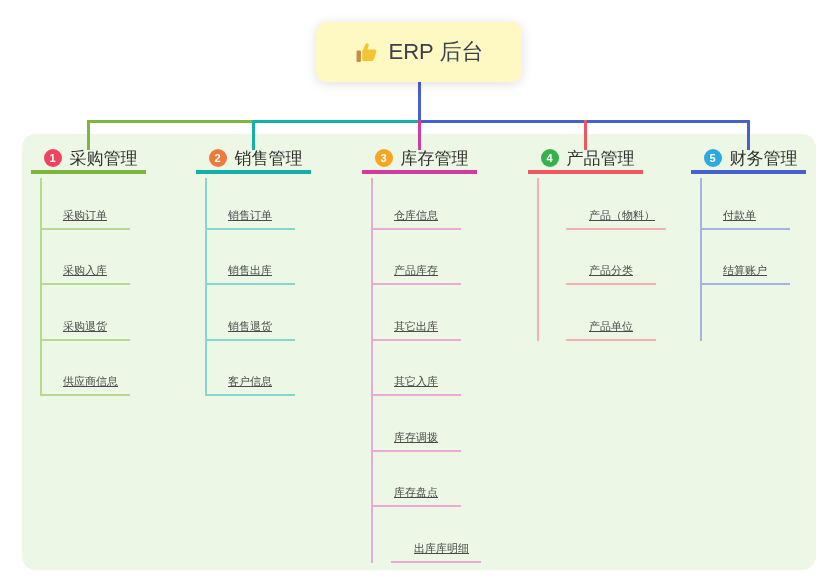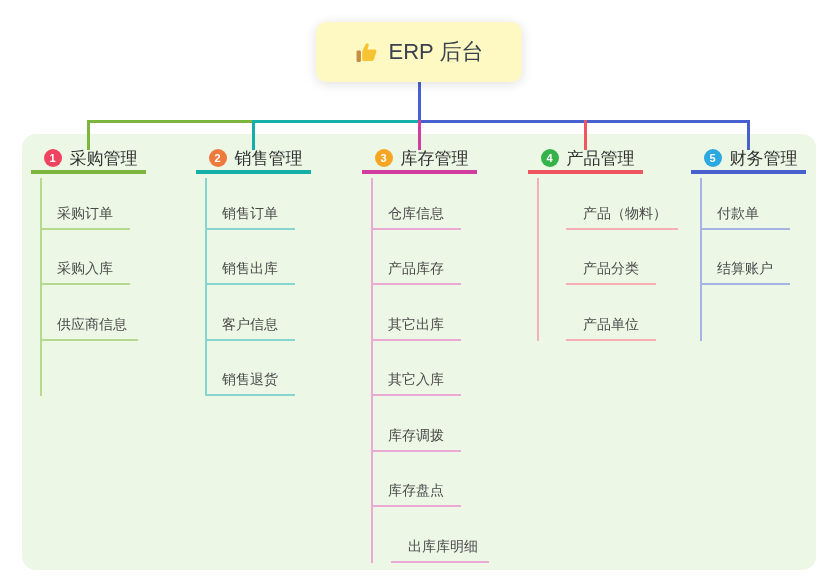--- a/index.html
+++ b/index.html
@@ -31,22 +31,22 @@
     width:18px;height:18px;border-radius:50%;flex:0 0 18px;
     color:#fff;font-size:11px;font-weight:bold;
     display:flex;align-items:center;justify-content:center;
   }
   .trunk{position:absolute;width:2px;z-index:1;}
   .child-col{position:absolute;z-index:2;}
   .child-item{
     height:55.5px;display:flex;align-items:flex-end;
     box-sizing:border-box;border-bottom:2px solid;
     width:fit-content;min-width:90px;
-    padding:0 11px 5px 17px;
-    font-size:14px;color:#4a4a4a;white-space:nowrap;cursor:pointer;
+    padding:0 11px 5px 23px;
+    font-size:11px;color:#4a4a4a;white-space:nowrap;cursor:pointer;text-decoration:underline;
   }
 </style>
 </head>
 <body>
 
 <div class="bg-panel" style="background: rgb(236, 247, 230);"></div>
 
 <div class="root-node">
   <span style="display:flex;align-items:center;">
     <svg width="25" height="25" viewBox="0 0 24 24" aria-hidden="true">
@@ -70,32 +70,33 @@
   </div>
 <div id="branches">
     <div class="branch-header" style="left: 30.5px; top: 146px; border-bottom-color: rgb(125, 181, 62);">
       <span class="badge" style="background: rgb(240, 67, 95);">1</span>
       <span>采购管理</span>
     </div>
     <div class="trunk" style="left: 40px; top: 178px; height: 218px; background: rgb(181, 217, 141);"></div>
     <div class="child-col" style="left: 40px; top: 174px;">
       <div class="child-item" style="border-bottom-color: rgb(181, 217, 141);">采购订单</div>
       <div class="child-item" style="border-bottom-color: rgb(181, 217, 141); text-align: right;">采购入库</div>
+      <div class="child-item" style="border-bottom-color: rgb(181, 217, 141);">采购退货</div>
       <div class="child-item" style="border-bottom-color: rgb(181, 217, 141);">供应商信息</div>
     </div>
     <div class="branch-header" style="left: 195.5px; top: 146px; border-bottom-color: rgb(20, 175, 166);">
       <span class="badge" style="background: rgb(238, 122, 61);">2</span>
       <span>销售管理</span>
     </div>
     <div class="trunk" style="left: 205px; top: 178px; height: 218px; background: rgb(133, 214, 206);"></div>
     <div class="child-col" style="left: 205px; top: 174px;">
       <div class="child-item" style="border-bottom-color: rgb(133, 214, 206);">销售订单</div>
       <div class="child-item" style="border-bottom-color: rgb(133, 214, 206);">销售出库</div>
+      <div class="child-item" style="border-bottom-color: rgb(133, 214, 206);">销售退货</div>
       <div class="child-item" style="border-bottom-color: rgb(133, 214, 206);">客户信息</div>
-      <div class="child-item" style="border-bottom-color: rgb(133, 214, 206);">销售退货</div>
     </div>
     <div class="branch-header" style="left: 361.5px; top: 146px; border-bottom-color: rgb(209, 60, 158);">
       <span class="badge" style="background: rgb(246, 166, 35);">3</span>
       <span>库存管理</span>
     </div>
     <div class="trunk" style="left: 371px; top: 178px; height: 384.5px; background: rgb(235, 169, 213);"></div>
     <div class="child-col" style="left: 371px; top: 174px;">
       <div class="child-item" style="border-bottom-color: rgb(235, 169, 213); text-align: right;">仓库信息</div>
       <div class="child-item" style="border-bottom-color: rgb(235, 169, 213);">产品库存</div>
       <div class="child-item" style="border-bottom-color: rgb(235, 169, 213); text-align: center;">其它出库</div>

